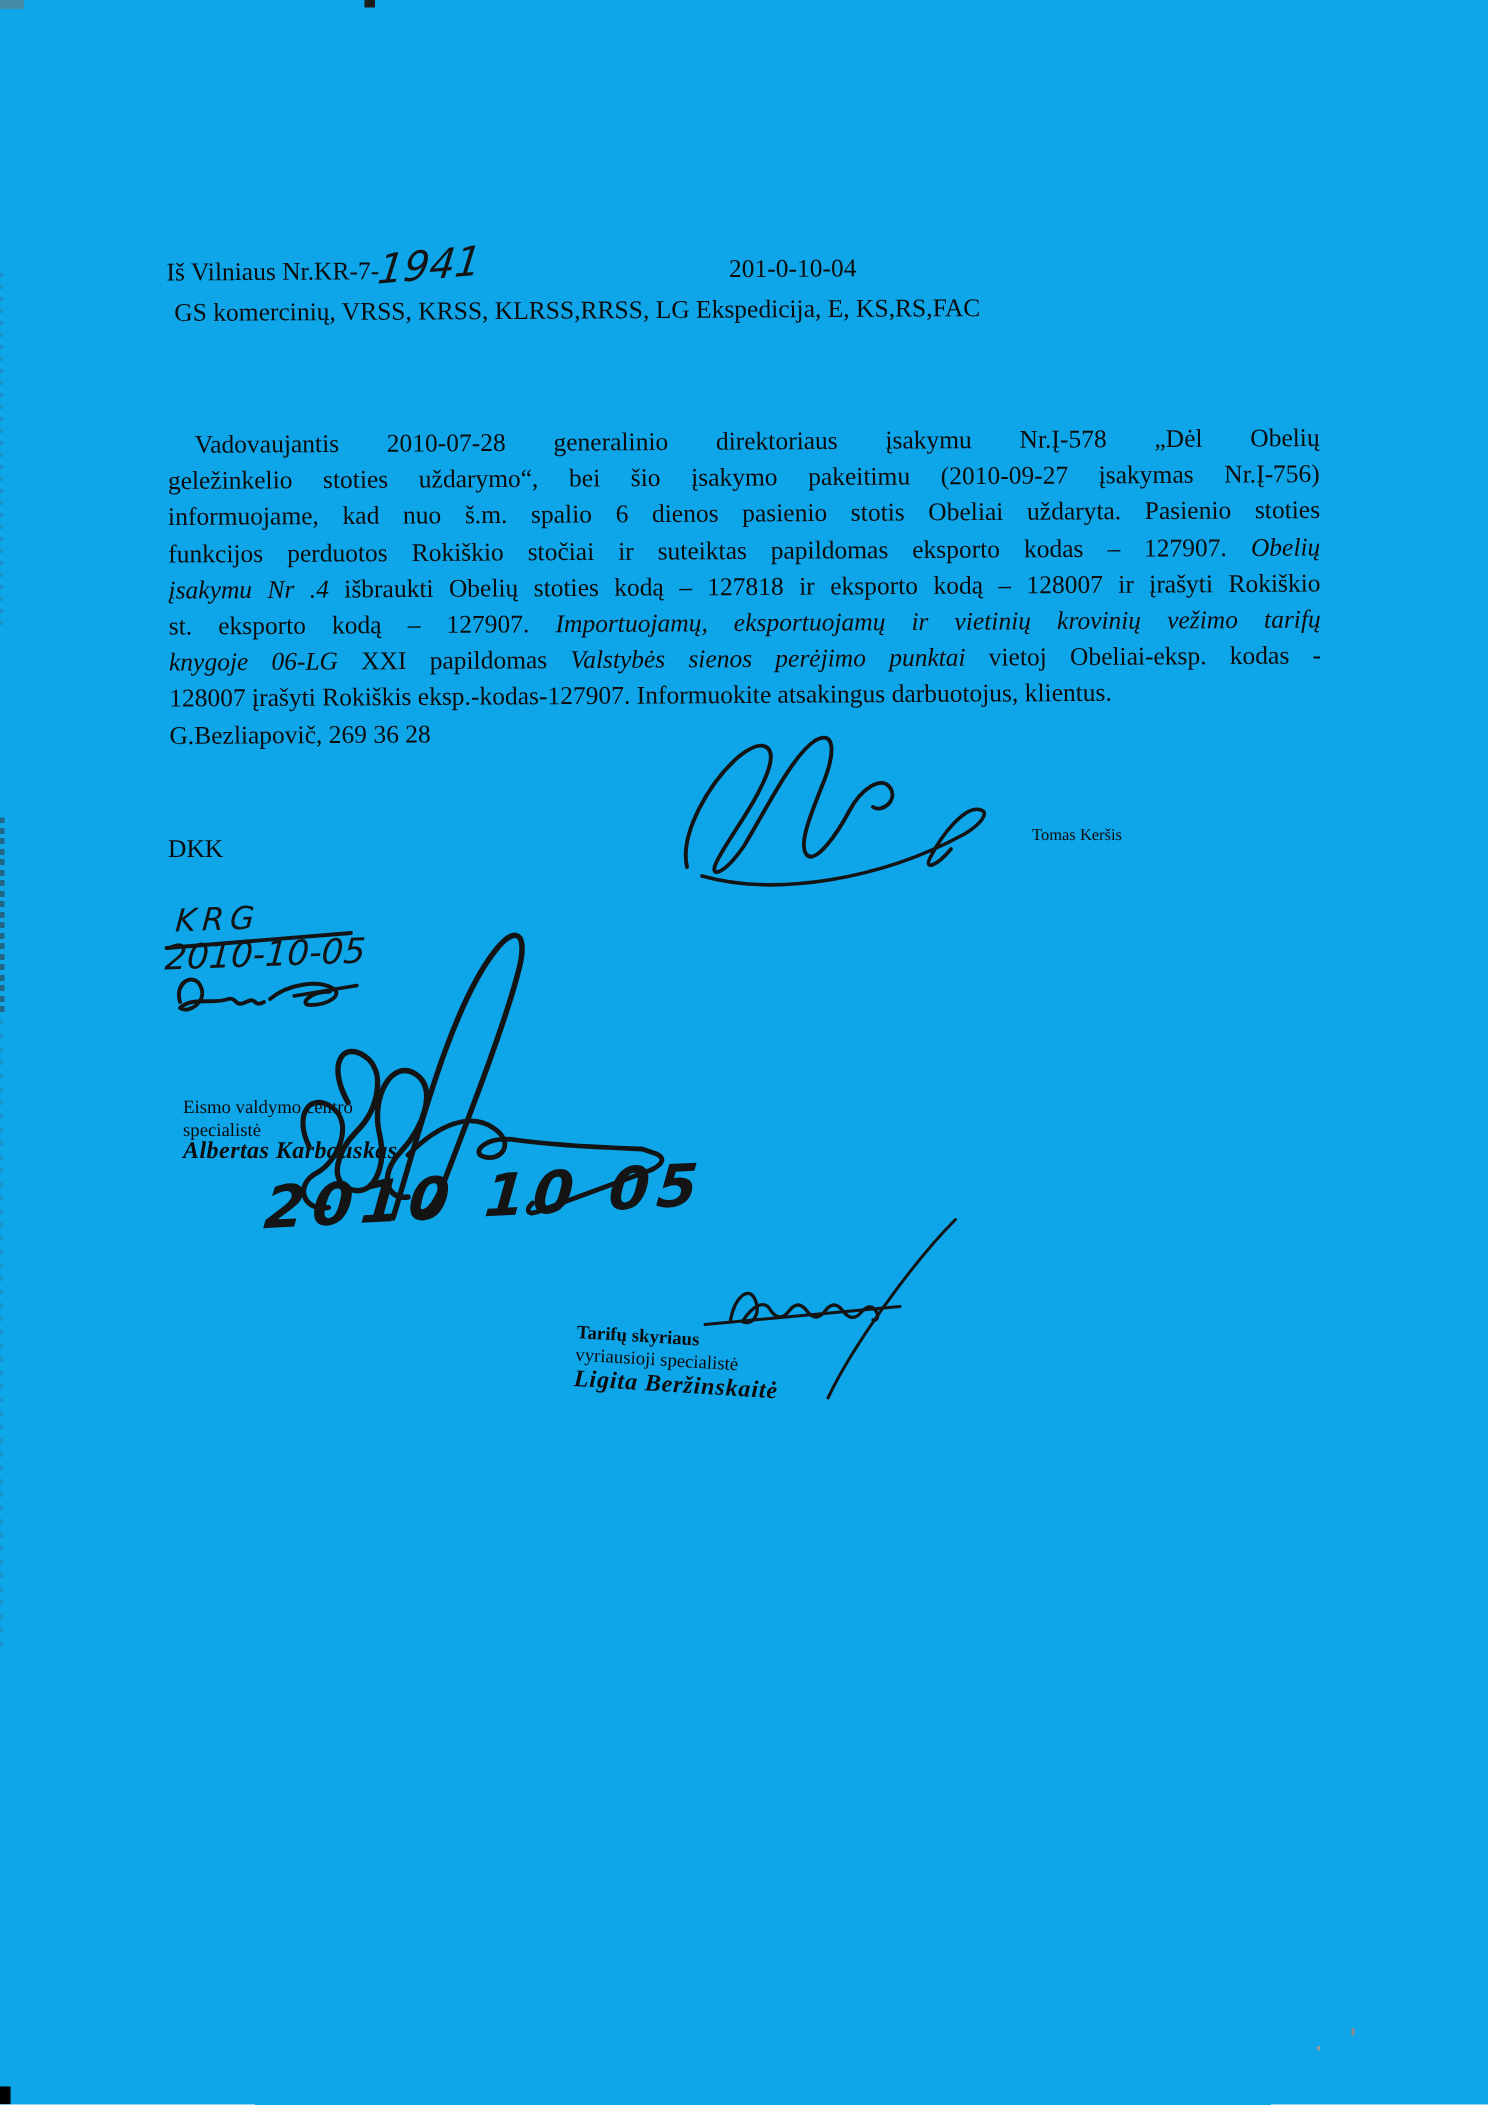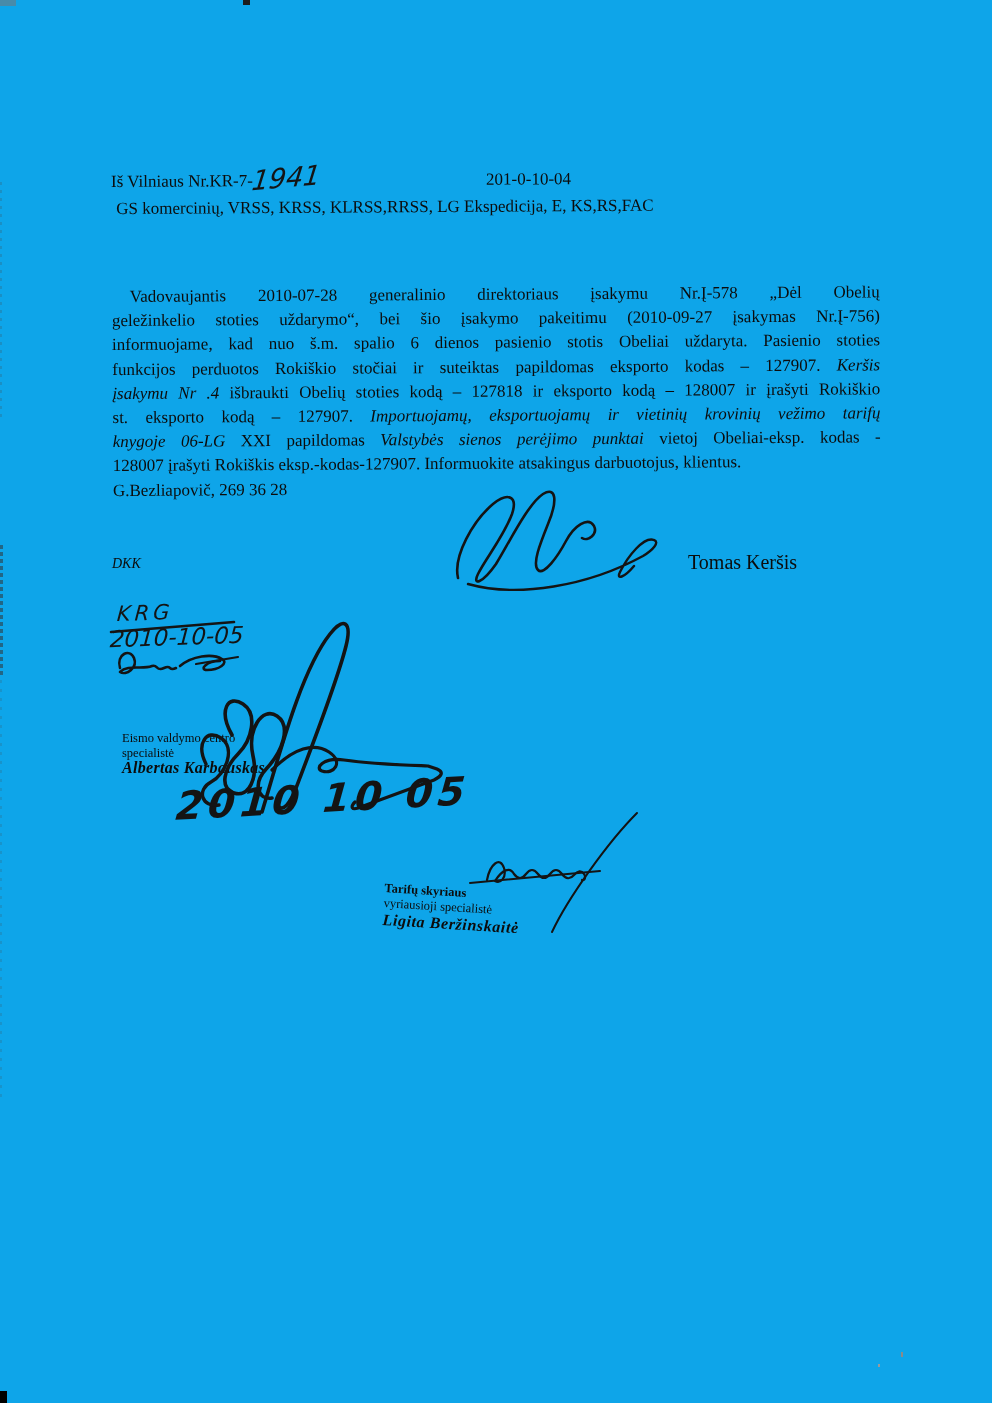--- a/index.html
+++ b/index.html
@@ -10,22 +10,22 @@
         transform:rotate(-0.35deg);transform-origin:left center;}
   .hdr1{position:relative;height:24px;font-size:17px;white-space:nowrap;}
   .hdr1-right{position:absolute;left:335px;top:0;margin-left:40px;}
   .hdr2{font-size:17px;padding-left:5px;margin-top:3px;white-space:nowrap;}
   .body-paragraph{margin-top:66px;font-size:17px;line-height:24.2px;}
   .para-line{text-align:justify;}
   .para-line.just{text-align-last:justify;}
   .para-line:first-child{text-indent:18px;}
   .it{font-style:italic;}
   
-  .dkk{position:absolute;left:112px;top:556px;font-size:14px;font-style:italic;}
-  .kersis-name{position:absolute;left:688px;top:551px;font-size:20px;}
+  .dkk{position:absolute;left:112px;top:556px;font-size:17px;}
+  .kersis-name{position:absolute;left:688px;top:551px;font-size:11px;}
   .eismo{position:absolute;left:122px;top:731px;font-size:12.5px;line-height:14.5px;}
   .eismo .sig-name{font-size:16px;font-weight:bold;font-style:italic;margin-top:1px;letter-spacing:.3px;}
   .tarifu{position:absolute;left:385px;top:881px;font-size:12.5px;line-height:15px;
         transform:rotate(3.5deg);transform-origin:left top;}
   .tarifu .t1{font-weight:bold;}
   .tarifu .sig-name{font-size:16px;font-weight:bold;font-style:italic;letter-spacing:.6px;margin-top:1px;}
   
   .hand{position:absolute;font-family:"DejaVu Sans",sans-serif;font-style:italic;color:#141414;white-space:nowrap;}
   .hw-1941{left:252px;top:162px;font-size:27px;transform:rotate(-5deg) skewX(-12deg);}
   .hw-krg{left:117px;top:601px;font-size:21px;letter-spacing:4px;transform:rotate(-2deg) skewX(-6deg);}
@@ -65,21 +65,21 @@
   <div class="letter-text">
     <div class="hdr1">
       <span>Iš Vilniaus Nr.KR-7-</span>
       <span class="hdr1-right">201-0-10-04</span>
     </div>
     <div class="hdr2">GS komercinių, VRSS, KRSS, KLRSS,RRSS, LG Ekspedicija, E, KS,RS,FAC</div>
     <div class="body-paragraph">
         <div class="para-line just"><span>Vadovaujantis 2010-07-28 generalinio direktoriaus įsakymu Nr.Į-578 „Dėl Obelių</span></div>
         <div class="para-line just"><span>geležinkelio stoties uždarymo“, bei šio įsakymo pakeitimu (2010-09-27 įsakymas Nr.Į-756)</span></div>
         <div class="para-line just"><span>informuojame, kad nuo š.m. spalio 6 dienos pasienio stotis Obeliai uždaryta. Pasienio stoties</span></div>
-        <div class="para-line just"><span>funkcijos perduotos Rokiškio stočiai ir suteiktas papildomas eksporto kodas – 127907. </span><span class="it">Keršis</span></div>
+        <div class="para-line just"><span>funkcijos perduotos Rokiškio stočiai ir suteiktas papildomas eksporto kodas – 127907. </span><span class="it">Obelių</span></div>
         <div class="para-line just"><span class="it">įsakymu Nr .4</span><span> išbraukti Obelių stoties kodą – 127818 ir eksporto kodą – 128007 ir įrašyti Rokiškio</span></div>
         <div class="para-line just"><span>st. eksporto kodą – 127907. </span><span class="it">Importuojamų, eksportuojamų ir vietinių krovinių vežimo tarifų</span></div>
         <div class="para-line just"><span class="it">knygoje 06-LG</span><span> XXI papildomas </span><span class="it">Valstybės sienos perėjimo punktai</span><span> vietoj Obeliai-eksp. kodas -</span></div>
         <div class="para-line"><span>128007 įrašyti Rokiškis eksp.-kodas-127907. Informuokite atsakingus darbuotojus, klientus.</span></div>
         <div class="para-line"><span>G.Bezliapovič, 269 36 28</span></div>
       </div>
   </div>
 
   <div class="dkk">DKK</div>
   <div class="kersis-name">Tomas Keršis</div>

